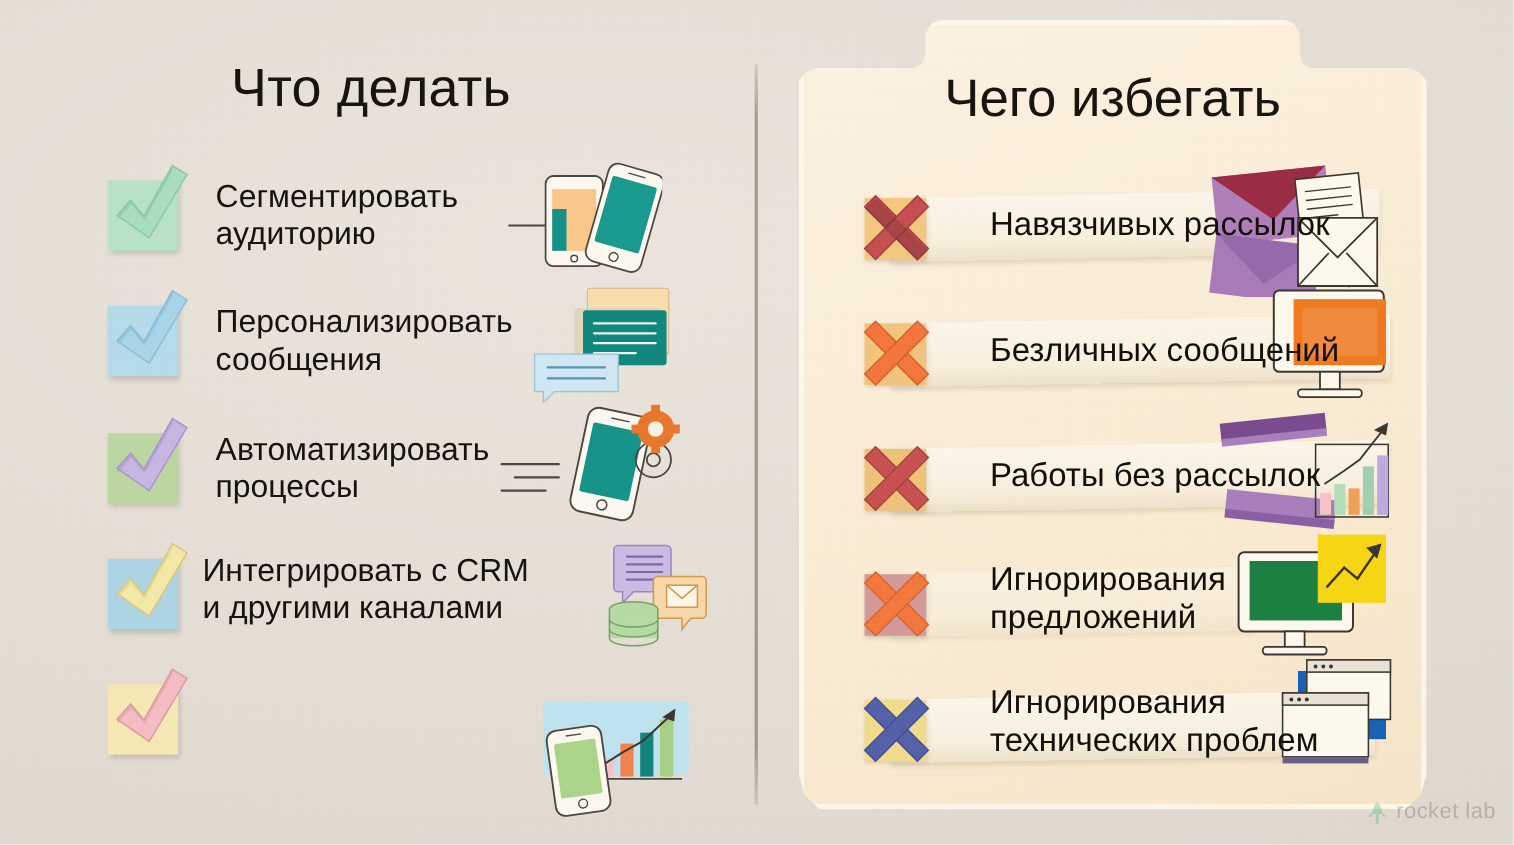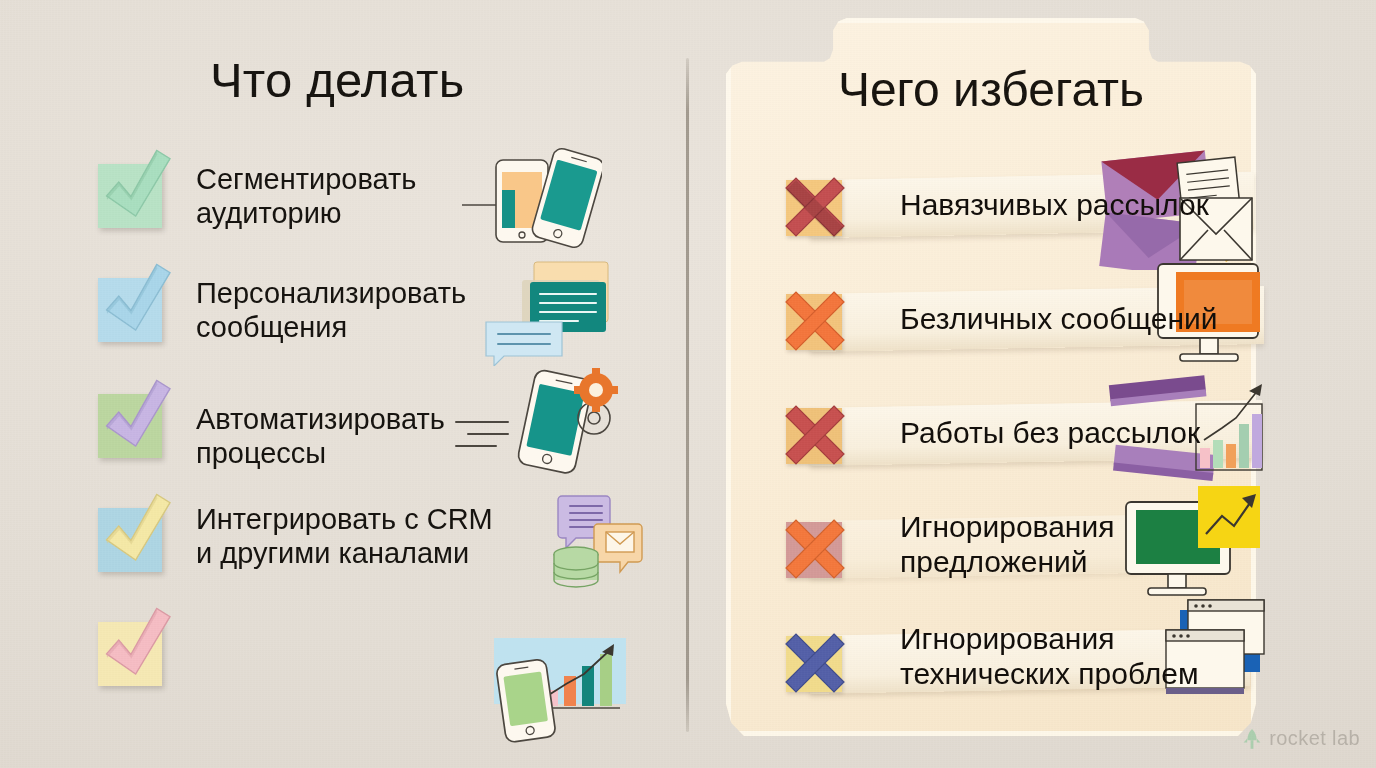--- a/index.html
+++ b/index.html
@@ -107,20 +107,21 @@
     white-space: pre-line;
   }
 
   
   .panel-wrap {
     position: absolute;
     left: 726px;
     top: 18px;
     width: 530px;
     height: 718px;
+    padding-left: 41px;
   }
   .panel {
     position: absolute;
     inset: 0;
     background: linear-gradient(155deg, #fdf3e2 0%, #fbeed8 45%, #f7e6c9 100%);
     box-shadow:
       0 6px 18px rgba(120,100,75,.22),
       0 2px 4px rgba(120,100,75,.16),
       inset 0 0 0 5px rgba(255,250,238,.85);
     
@@ -263,21 +264,21 @@
     <div class="row" style="left:92px; top:378px; width:560px;">
       <div class="badge">
         <div class="note" style="background:#bcd7a0;"></div>
         <svg class="tick" viewBox="0 0 84 84">
           <g transform="rotate(-8 42 42)">
             <polygon points="14,44 28,32 38,48 70,6 82,16 40,68" fill="#c8b6e4" stroke="#ab97cd" stroke-width="1.4"></polygon>
             <polygon points="14,48 28,36 38,52 70,10 70,6 38,48 28,32 14,44" fill="#a896cb" opacity=".5"></polygon>
           </g>
         </svg>
       </div>
-      <div class="item-text" style="margin-left:20px; margin-top:24px;">Автоматизировать
+      <div class="item-text" style="margin-left:20px; margin-top:14px;">Автоматизировать
 процессы</div>
     </div>
     <svg class="illus" style="left:452px; top:366px;" width="170" height="110" viewBox="0 0 170 110">
       <g stroke="#4c4740" stroke-width="2" stroke-linecap="round">
         <line x1="4" y1="56" x2="56" y2="56"></line>
           <line x1="16" y1="68" x2="56" y2="68"></line>
         <line x1="4" y1="80" x2="44" y2="80"></line>
       </g>
       <g transform="rotate(12 104 56)">
         <rect x="74" y="8" width="58" height="96" rx="10" fill="#fdf8ef" stroke="#4c4740" stroke-width="1.7"></rect>
@@ -304,21 +305,21 @@
     <div class="row" style="left:92px; top:492px; width:560px;">
       <div class="badge">
         <div class="note" style="background:#aed6e4;"></div>
         <svg class="tick" viewBox="0 0 84 84">
           <g transform="rotate(-8 42 42)">
             <polygon points="14,44 28,32 38,48 70,6 82,16 40,68" fill="#f5e9a6" stroke="#d8c97f" stroke-width="1.4"></polygon>
             <polygon points="14,48 28,36 38,52 70,10 70,6 38,48 28,32 14,44" fill="#dccd87" opacity=".5"></polygon>
           </g>
         </svg>
       </div>
-      <div class="item-text" style="margin-left:20px; margin-top:10px;">Интегрировать с CRM
+      <div class="item-text" style="margin-left:8px; margin-top:10px;">Интегрировать с CRM
 и другими каналами</div>
     </div>
     <svg class="illus" style="left:540px; top:480px;" width="104" height="110" viewBox="0 0 104 110">
       <path d="M22 16 h44 a4 4 0 0 1 4 4 v34 a4 4 0 0 1 -4 4 h-30 l-10 10 v-10 h-4 a4 4 0 0 1 -4 -4 v-34 a4 4 0 0 1 4 -4 z" fill="#cbbbe3" stroke="#9b87c2" stroke-width="1.4"></path>
       <g stroke="#7d68a8" stroke-width="2" stroke-linecap="round">
         <line x1="30" y1="26" x2="62" y2="26"></line>
           <line x1="30" y1="33" x2="62" y2="33"></line>
         <line x1="30" y1="40" x2="62" y2="40"></line>
           <line x1="30" y1="47" x2="54" y2="47"></line>
       </g>

